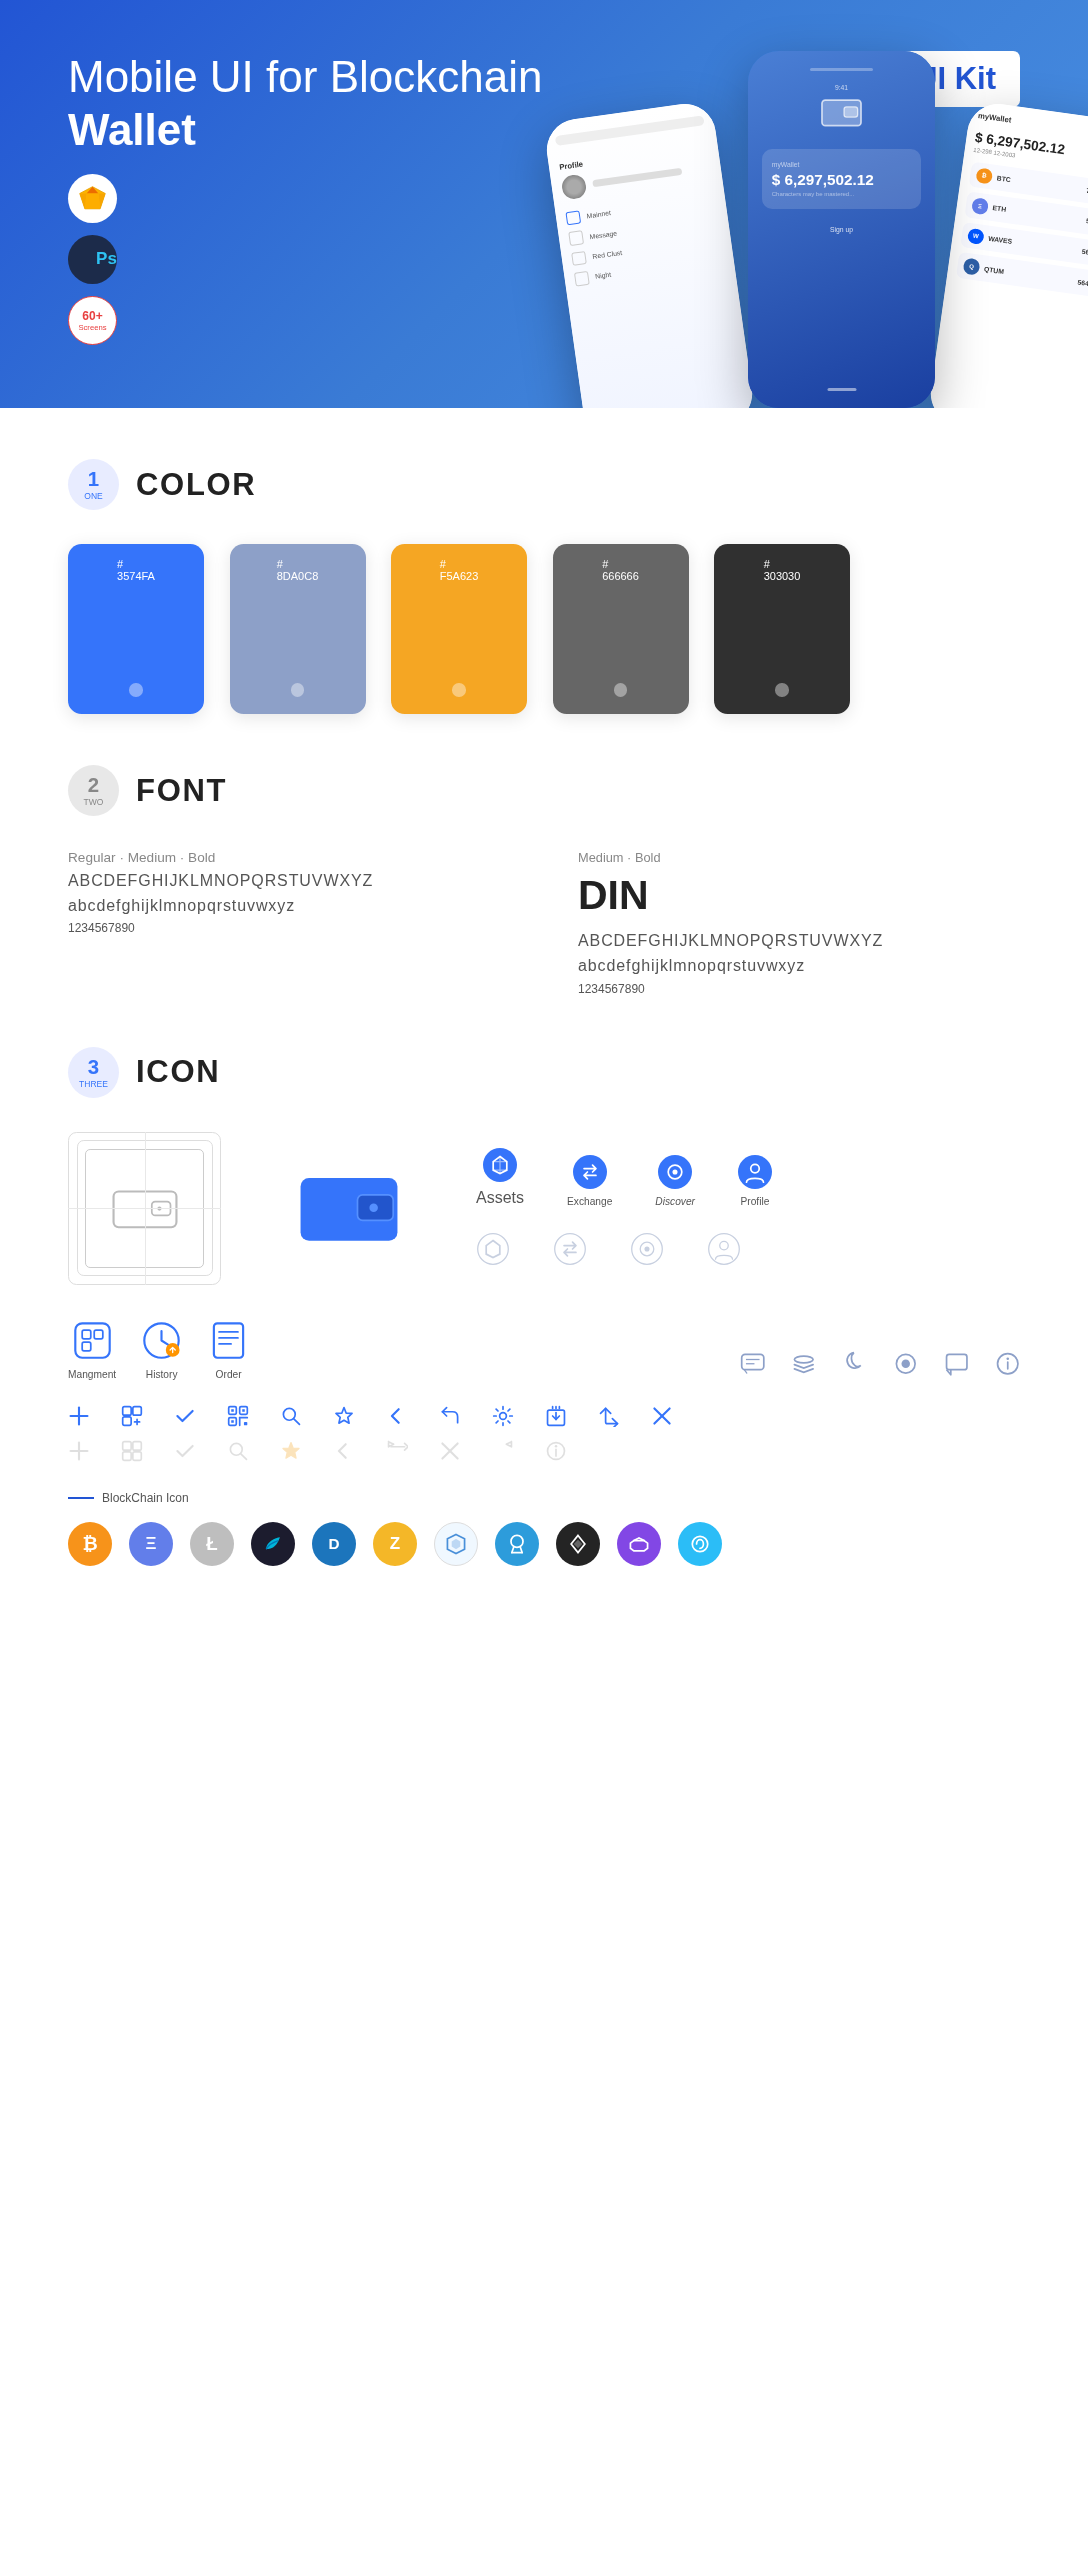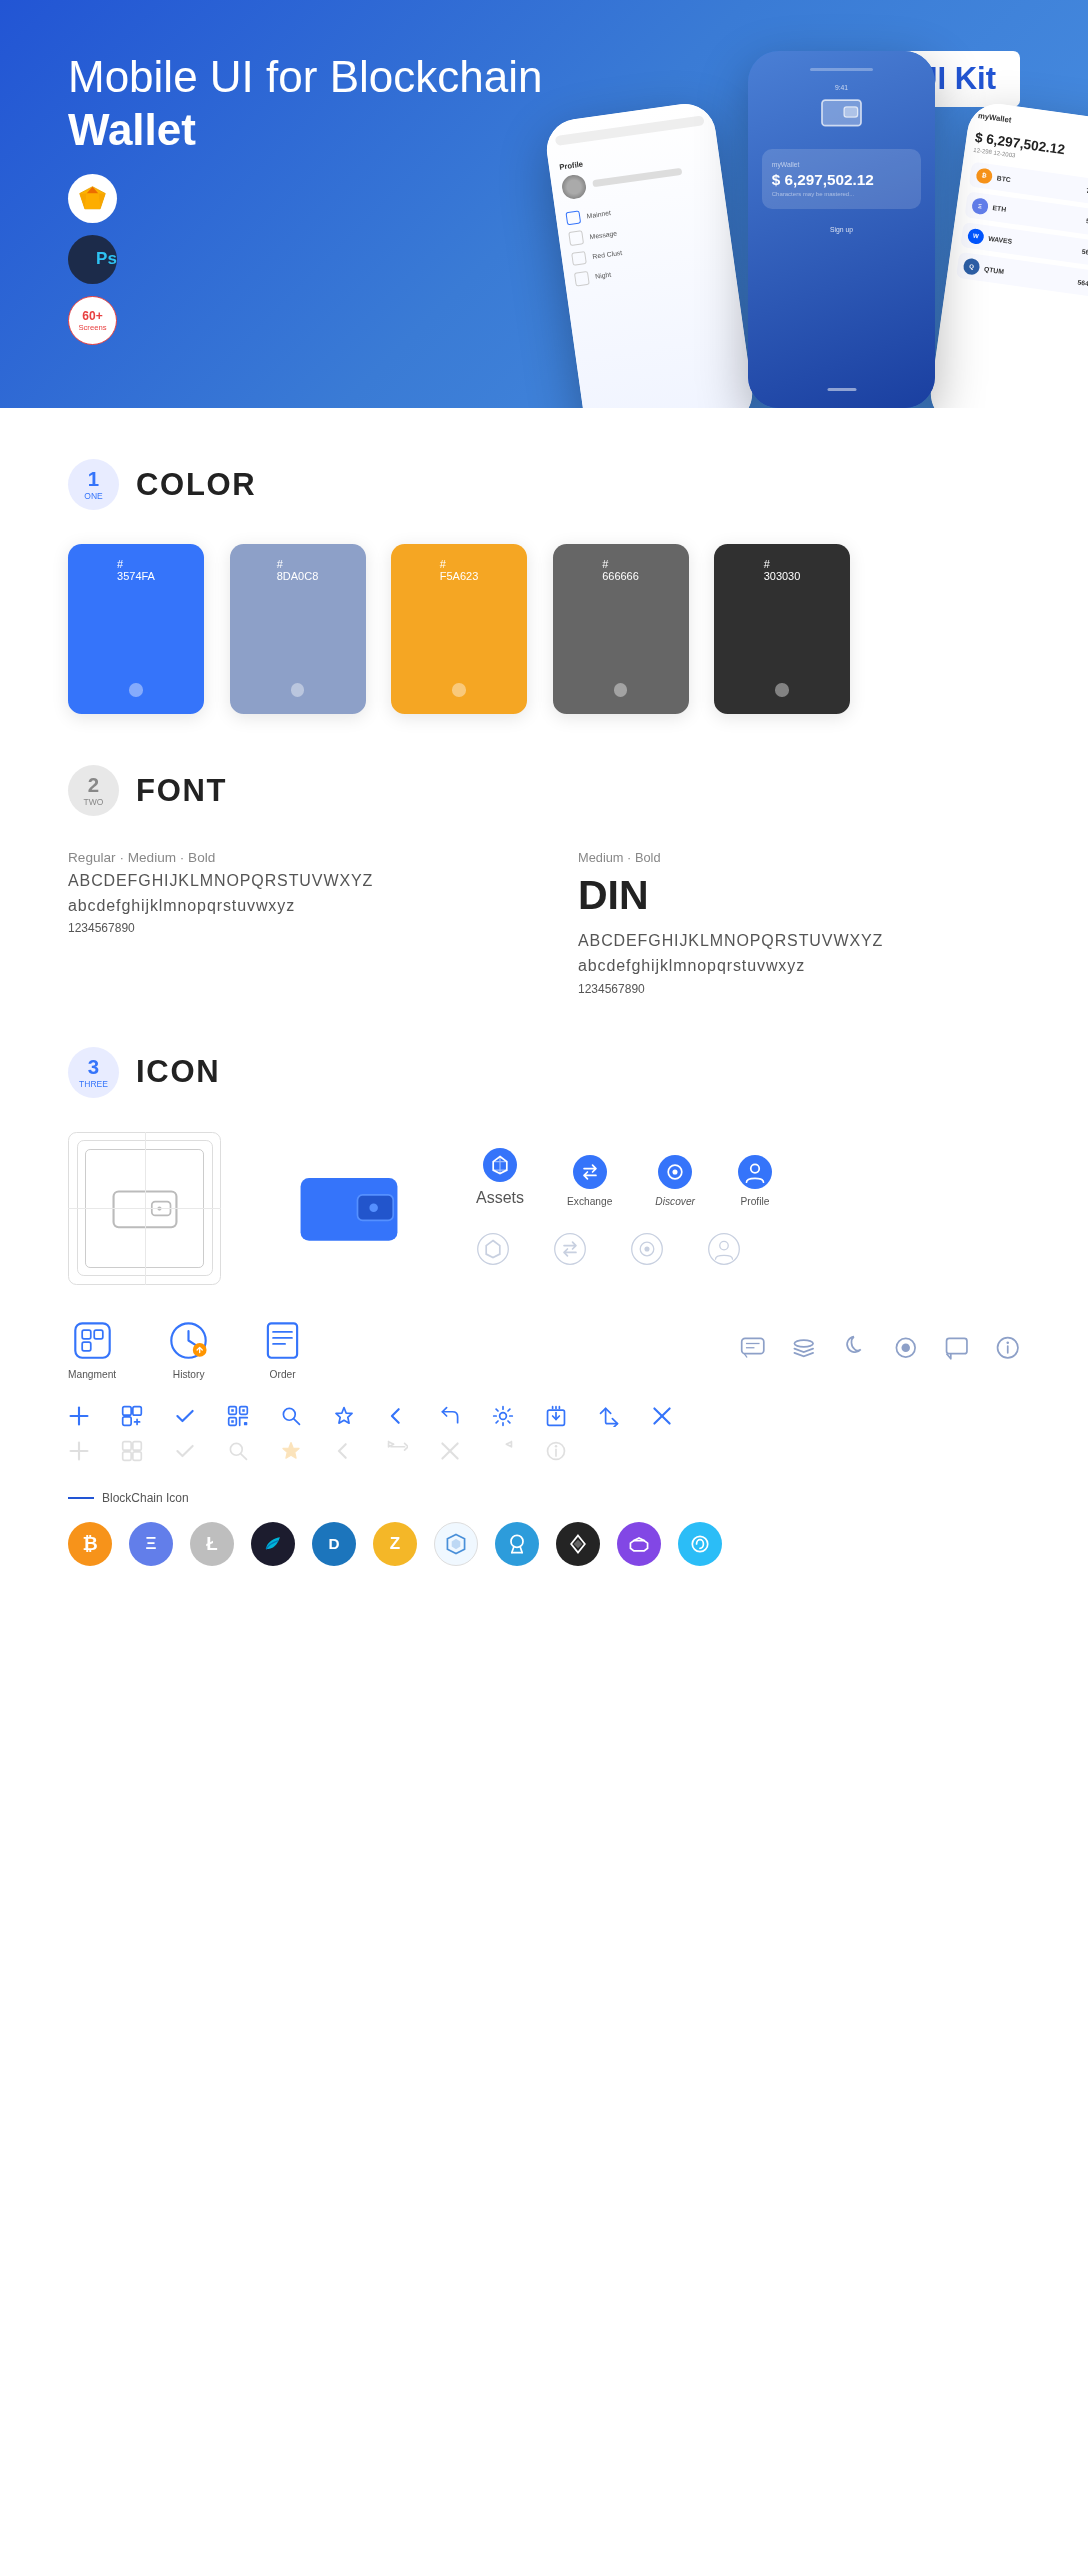--- a/index.html
+++ b/index.html
@@ -559,21 +559,21 @@
             <svg width="34" height="34" viewBox="0 0 40 40" fill="none">
               <circle cx="20" cy="20" r="18" fill="none" stroke="#c8d0e0" stroke-width="1.5"></circle>
               <circle cx="20" cy="16" r="5" fill="none" stroke="#c8d0e0" stroke-width="1.5"></circle>
               <path d="M10 32 C10 26 30 26 30 32" fill="none" stroke="#c8d0e0" stroke-width="1.5" stroke-linecap="round"></path>
             </svg>
           </div>
         </div>
       </div>
     </div>
 
-    <div style="display:flex; align-items:center; gap:51px; margin-bottom:25.5px;">
+    <div style="display:flex; align-items:flex-end; gap:24px; margin-bottom:25.5px;">
 
       <div style="display:flex; flex-direction:column; align-items:center; gap:6.8px;">
         <svg width="43" height="43" viewBox="0 0 50 50" fill="none">
           <rect x="5" y="5" width="40" height="40" rx="8" fill="none" stroke="#3574FA" stroke-width="2.5"></rect>
           <rect x="13" y="13" width="10" height="10" rx="2" fill="none" stroke="#3574FA" stroke-width="2"></rect>
           <rect x="27" y="13" width="10" height="10" rx="2" fill="none" stroke="#3574FA" stroke-width="2"></rect>
           <rect x="13" y="27" width="10" height="10" rx="2" fill="none" stroke="#3574FA" stroke-width="2"></rect>
         </svg>
         <span style="font-size:10.2px; color:#555;">Mangment</span>
       </div>

